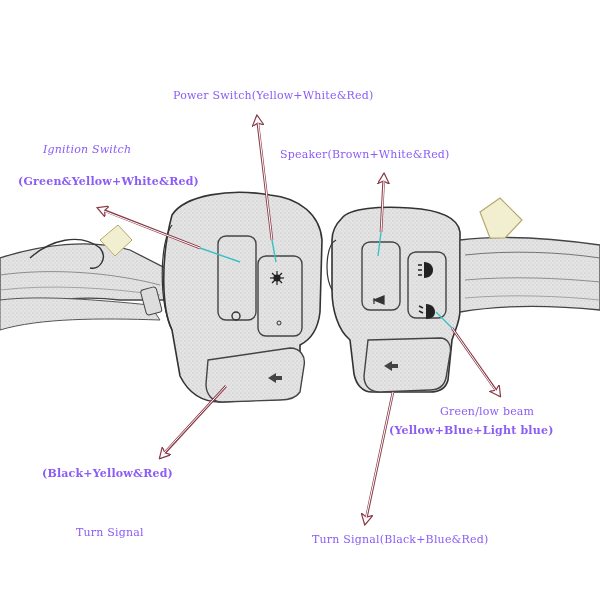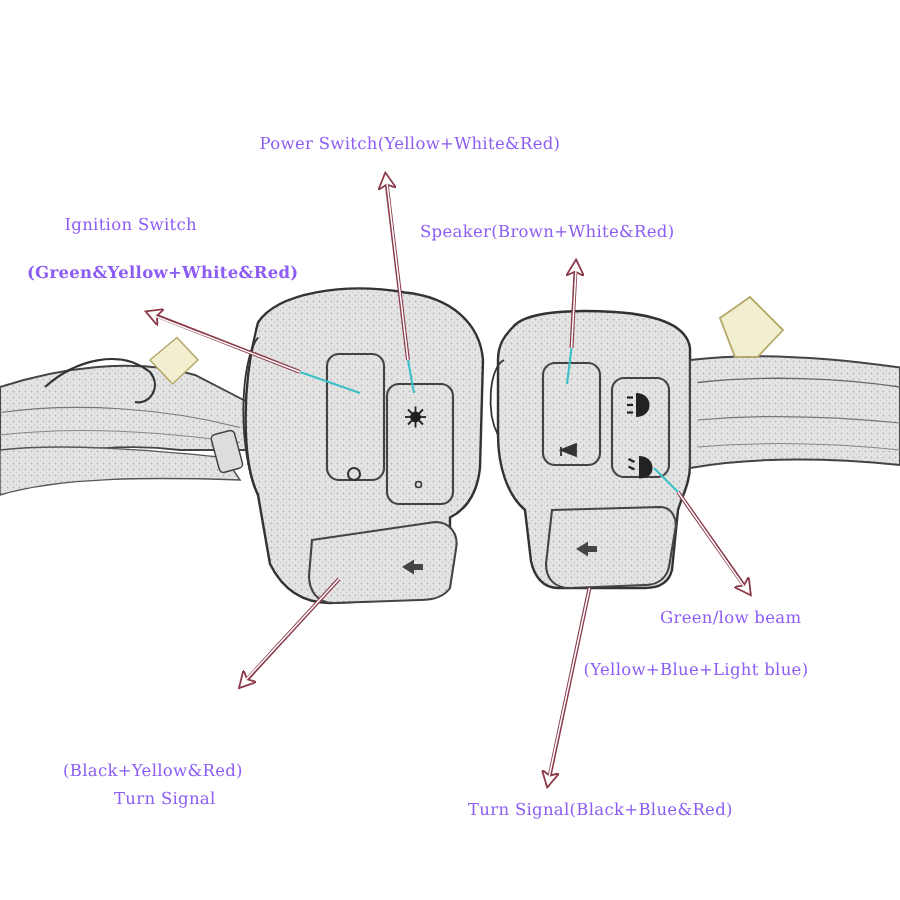--- a/index.html
+++ b/index.html
@@ -109,24 +109,24 @@
     <line x1="272" y1="240" x2="258" y2="122"></line>
     <line x1="381" y1="232" x2="384" y2="180"></line>
     <line x1="452" y1="328" x2="496" y2="391"></line>
     <line x1="226" y1="386" x2="164" y2="453"></line>
     <line x1="393" y1="392" x2="366" y2="518"></line>
   </g>
 </svg>
 
 <div class="label" style="left:173px; top:89px;">Power Switch(Yellow+White&amp;Red)</div>
 
-<div class="label" style="left:43px; top:143px;">Ignition Switch</div>
+<div class="label" style="left:43px; top:143px;font-style:italic;">Ignition Switch</div>
 <div class="label" style="left:18px; top:175px;font-weight:bold;">(Green&amp;Yellow+White&amp;Red)</div>
 
 <div class="label" style="left:280px; top:148px;">Speaker(Brown+White&amp;Red)</div>
 
 <div class="label" style="left:440px; top:405px;">Green/low beam</div>
-<div class="label" style="left:389px; top:440px;">(Yellow+Blue+Light blue)</div>
+<div class="label" style="left:389px; top:424px;font-weight:bold;">(Yellow+Blue+Light blue)</div>
 
 <div class="label" style="left:76px; top:486px;margin-top:40px;">Turn Signal</div>
-<div class="label" style="left:42px; top:507px;">(Black+Yellow&amp;Red)</div>
+<div class="label" style="left:42px; top:467px;font-weight:bold;">(Black+Yellow&amp;Red)</div>
 
 <div class="label" style="left:312px; top:533px;">Turn Signal(Black+Blue&amp;Red)</div>
 
 </body></html>

